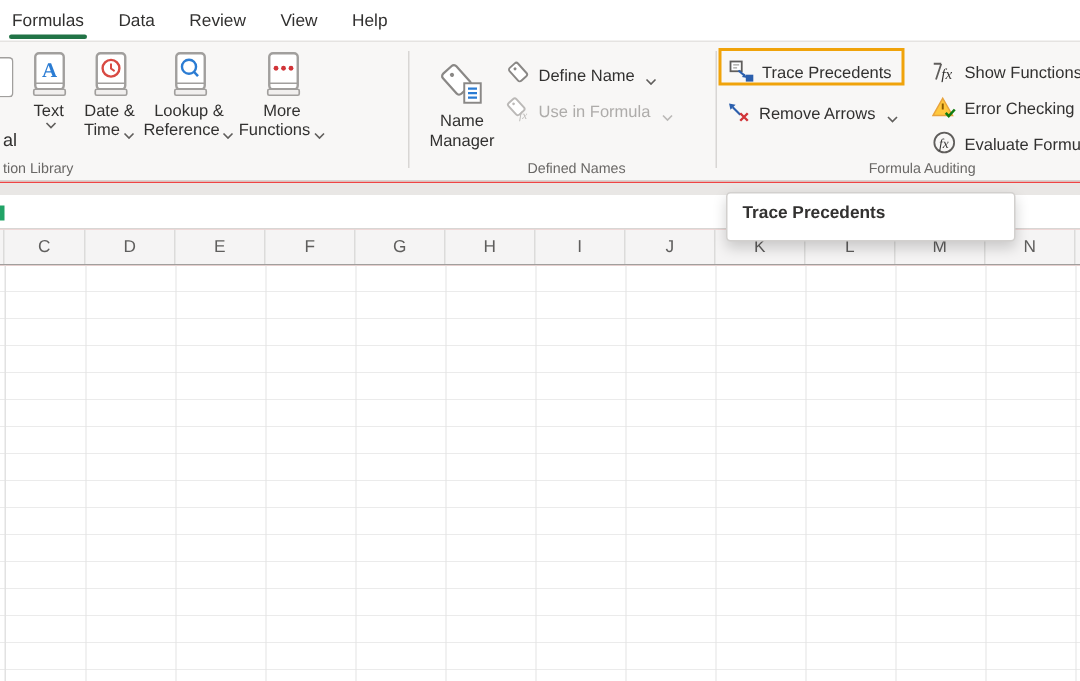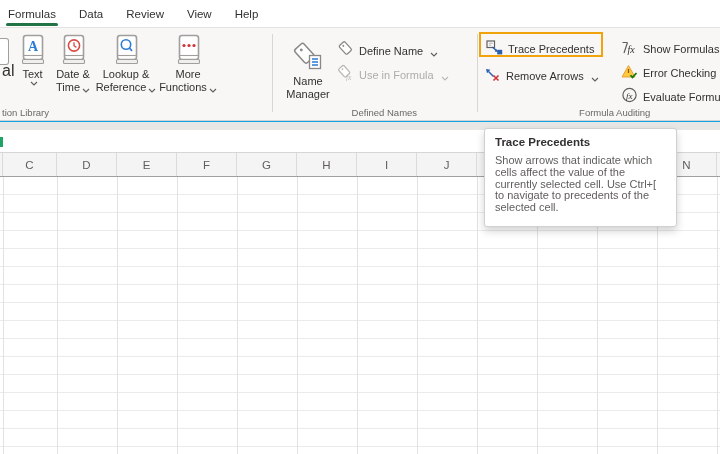--- a/index.html
+++ b/index.html
@@ -1,18 +1,18 @@
 <!DOCTYPE html>
 <html><head>
 <meta charset="utf-8">
 <style>
   * { margin:0; padding:0; box-sizing:border-box; }
   html,body { width:720px; height:454px; overflow:hidden; }
   body { font-family:"Liberation Sans", sans-serif; color:#323130; background:#fff; }
-  #window { position:relative; width:720px; height:426px; background:#0ea5e9; }
+  #window { position:relative; width:720px; height:426px; background:#ef4444; }
 
   
   #menubar { position:absolute; left:0; top:0; width:720px; height:28px; background:#fff;
              border-bottom:1px solid #e5e3e1; display:flex; align-items:stretch; padding-left:6px; }
   .menu-item { position:relative; display:flex; align-items:center; padding:0 2px; margin-right:19px;
                font-size:11.5px; color:#323130; cursor:default; }
   .menu-item.active::after { content:""; position:absolute; left:0; right:0; bottom:1px; height:3px;
                background:#217346; border-radius:2px; }
 
   
@@ -29,21 +29,21 @@
   
   .big-row { display:flex; padding-top:5px; }
   .big-btn { display:flex; flex-direction:column; align-items:center; font-size:11px; line-height:12.5px;
              color:#323130; text-align:center; cursor:default; }
   .big-btn .ic { height:32px; display:flex; align-items:flex-end; justify-content:center; margin-bottom:3px; }
   .l2wrap { display:flex; align-items:flex-end; gap:2px; justify-content:center; }
 
   .partial-btn { width:15px; display:flex; flex-direction:column; align-items:flex-start; padding-top:0; }
   .partial-book { width:9px; height:27px; margin-top:5px; border:1.6px solid #a19f9d; border-left:none;
                   border-radius:0 3px 3px 0; background:#fff; }
-  .partial-label { font-size:16px; margin-top:0; padding-left:2px; }
+  .partial-label { font-size:12px; margin-top:22px; padding-left:2px; }
 
   
   .small-btn { display:flex; align-items:flex-end; gap:5px; height:22px; font-size:11px; color:#323130;
                white-space:nowrap; cursor:default; padding:0 3px; }
   .small-btn.disabled { color:#aeacaa; }
   .small-btn .chev { margin-left:2px; }
   .chev-far { margin-left:9px; }
 
   #name-manager { position:absolute; left:4px; top:5px; width:56px; display:flex; flex-direction:column;
                   align-items:center; font-size:11px; line-height:12.5px; text-align:center; cursor:default; }
@@ -280,21 +280,21 @@
       </div>
 
       <div id="audit-col2">
         <div class="small-btn">
           <span>
             <svg width="17" height="15" viewBox="0 0 17 15">
               <path d="M1.5 2.5 h5 M6.5 2.5 L3 13" fill="none" stroke="#605e5c" stroke-width="1.2"></path>
               <text class="fx" x="6.5" y="12.5" font-size="10" fill="#323130">fx</text>
             </svg>
           </span>
-          <span>Show Formulas</span>
+          <span>Show Functions</span>
         </div>
 
         <div class="small-btn">
           <span>
             <svg width="17" height="15" viewBox="0 0 17 15">
               <polygon points="7.5,1.5 14,13 1,13" fill="#FFC83D" stroke="#E8A33D" stroke-width="1"></polygon>
               <path d="M7.5 5 v4" stroke="#8a5a00" stroke-width="1.3"></path>
               <path d="M9.5 11.2 l2 2.2 L15.5 9" fill="none" stroke="#107c10" stroke-width="1.7"></path>
             </svg>
           </span>
@@ -337,16 +337,15 @@
     <div class="col-hdr">L</div>
     <div class="col-hdr">M</div>
     <div class="col-hdr">N</div>
   </div>
 
   <div id="grid-body"></div>
   <div id="grid-first-line"></div>
 
   <div id="tooltip">
     <div class="tt-title">Trace Precedents</div>
-    <div class="tt-body">Show arrows that indicate which cells affect the value of the currently selected cell. Use Ctrl+[ to navigate to precedents of the selected cell.</div>
   </div>
 
 </div>
 
 </body></html>

